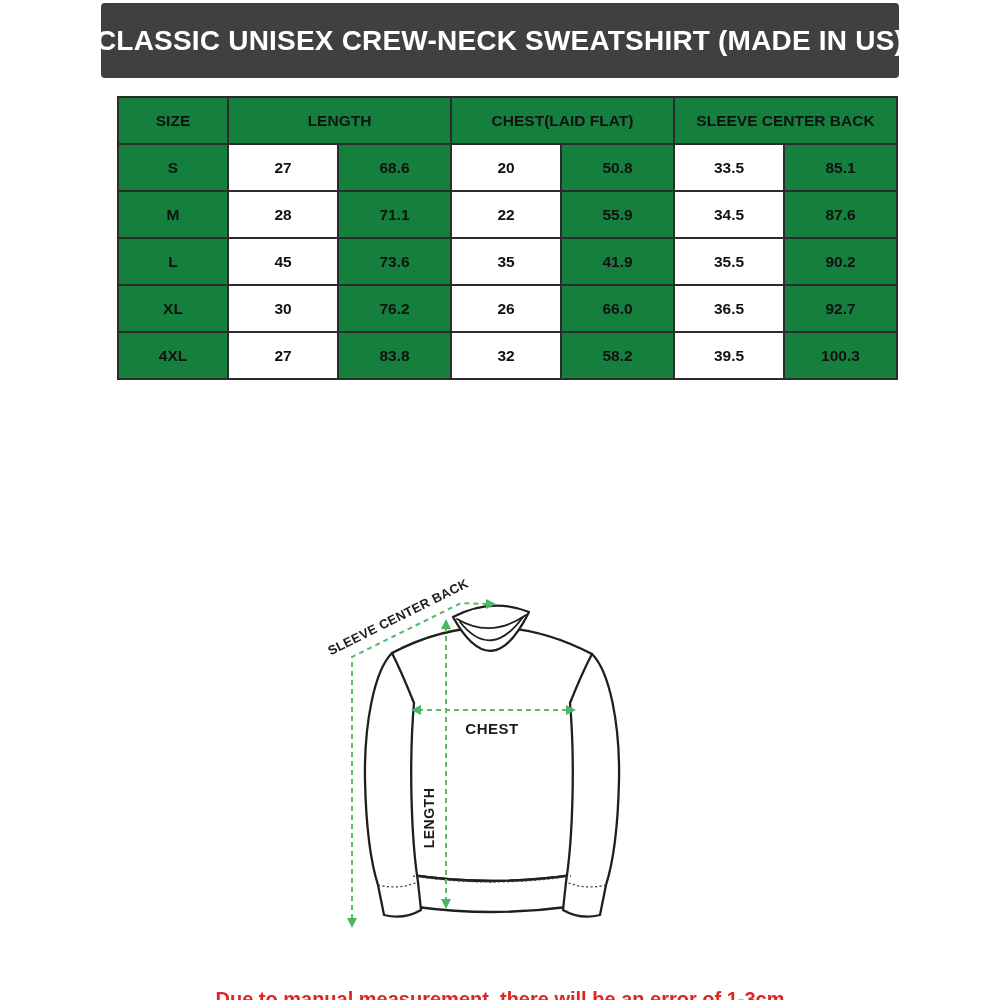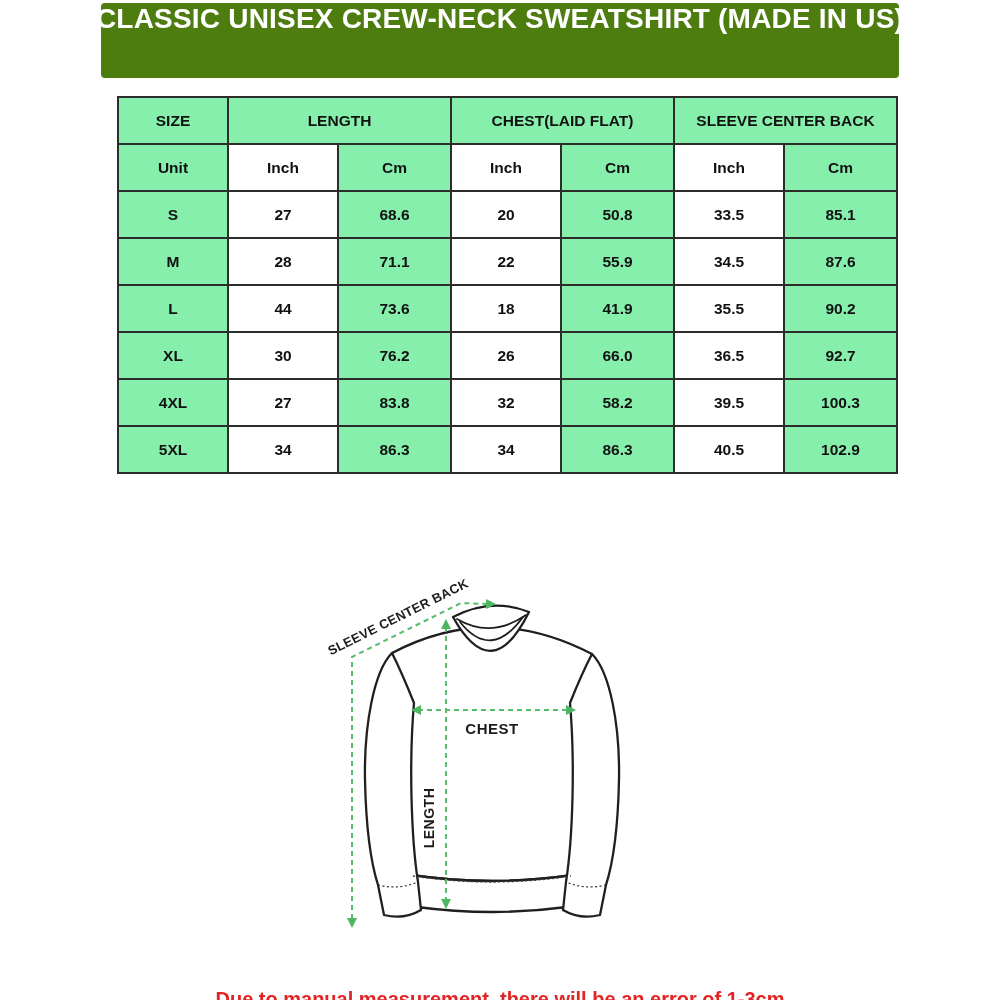--- a/index.html
+++ b/index.html
@@ -1,24 +1,24 @@
 <!DOCTYPE html>
 <html><head>
 <meta charset="utf-8">
 <style>
   html,body{margin:0;padding:0;background:#fff;}
   .wrap{position:relative;width:1000px;height:1000px;background:#fff;overflow:hidden;
         font-family:"Liberation Sans",sans-serif;color:#161616;}
-  .banner{position:absolute;left:101px;top:3px;width:798px;height:75px;background:#4d7c0f;
-          border-radius:4px;display:flex;justify-content:center;}
+  .banner{position:absolute;left:101px;top:3px;width:798px;height:75px;background:#404040;
+          border-radius:4px;display:flex;align-items:center;justify-content:center;}
   .banner-title{color:#ffffff;font-weight:bold;font-size:28px;letter-spacing:.2px;white-space:nowrap;}
   table.size-table{position:absolute;left:117px;top:96px;border-collapse:collapse;table-layout:fixed;}
   table.size-table td{border:2px solid #2c2c2c;text-align:center;vertical-align:middle;
           height:45px;font-weight:bold;font-size:15.5px;color:#111;padding:0;}
-  td.shade{background:#86efac;}
+  td.shade{background:#15803d;}
   td.white{background:#ffffff;}
   .svgbox{position:absolute;left:320px;top:575px;}
   .note{position:absolute;left:0;top:988px;width:1000px;text-align:center;
         color:#E32424;font-weight:bold;font-size:20px;}
   svg text{font-family:"Liberation Sans",sans-serif;font-weight:bold;fill:#1b1b1b;}
 </style>
 </head>
 <body>
 
 <div class="wrap">
@@ -37,29 +37,20 @@
         <col style="width:110px">
         <col style="width:113px">
     </colgroup>
     <tbody>
       <tr>
         <td class="shade">SIZE</td>
         <td class="shade" colspan="2">LENGTH</td>
         <td class="shade" colspan="2">CHEST(LAID FLAT)</td>
         <td class="shade" colspan="2">SLEEVE CENTER BACK</td>
       </tr>
-      <tr>
-        <td class="shade">Unit</td>
-        <td class="white">Inch</td>
-        <td class="shade">Cm</td>
-        <td class="white">Inch</td>
-        <td class="shade">Cm</td>
-        <td class="white">Inch</td>
-        <td class="shade">Cm</td>
-      </tr>
     </tbody>
     <tbody>
         <tr>
           <td class="shade">S</td>
           <td class="white">27</td>
           <td class="shade">68.6</td>
           <td class="white">20</td>
           <td class="shade">50.8</td>
           <td class="white">33.5</td>
           <td class="shade">85.1</td>
@@ -68,23 +59,23 @@
           <td class="shade">M</td>
           <td class="white">28</td>
           <td class="shade">71.1</td>
           <td class="white">22</td>
           <td class="shade">55.9</td>
           <td class="white">34.5</td>
           <td class="shade">87.6</td>
         </tr>
         <tr>
           <td class="shade">L</td>
-          <td class="white">44</td>
+          <td class="white">45</td>
           <td class="shade">73.6</td>
-          <td class="white">18</td>
+          <td class="white">35</td>
           <td class="shade">41.9</td>
           <td class="white">35.5</td>
           <td class="shade">90.2</td>
         </tr>
         <tr>
           <td class="shade">XL</td>
           <td class="white">30</td>
           <td class="shade">76.2</td>
           <td class="white">26</td>
           <td class="shade">66.0</td>
@@ -92,29 +83,20 @@
           <td class="shade">92.7</td>
         </tr>
         <tr>
           <td class="shade">4XL</td>
           <td class="white">27</td>
           <td class="shade">83.8</td>
           <td class="white">32</td>
           <td class="shade">58.2</td>
           <td class="white">39.5</td>
           <td class="shade">100.3</td>
-        </tr>
-        <tr>
-          <td class="shade">5XL</td>
-          <td class="white">34</td>
-          <td class="shade">86.3</td>
-          <td class="white">34</td>
-          <td class="shade">86.3</td>
-          <td class="white">40.5</td>
-          <td class="shade">102.9</td>
         </tr>
       </tbody>
   </table>
 
   <svg class="svgbox" width="400" height="380" viewBox="0 0 400 380">
     <g stroke="#1F1F1F" stroke-width="2.3" fill="#ffffff" stroke-linejoin="round" stroke-linecap="round">
 
       <path d="M72,78 Q171,26 272,79 C266,130 258,210 253,300 Q172,312 91,300 C86,210 78,130 72,78 Z"></path>
 
       <path d="M91,300 Q172,312 253,300 C254,315 252,326 247,332 Q172,342 97,332 C92,326 90,315 91,300 Z"></path>

